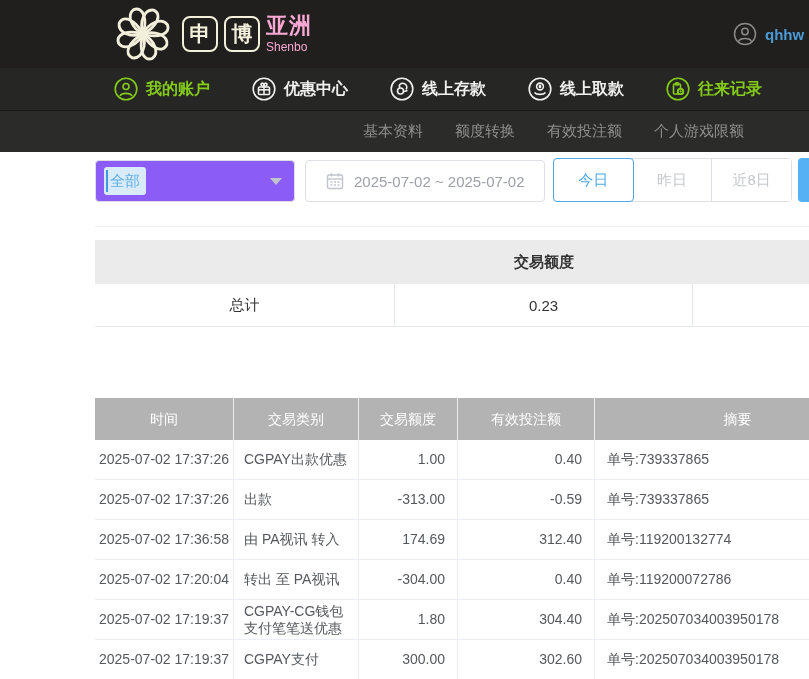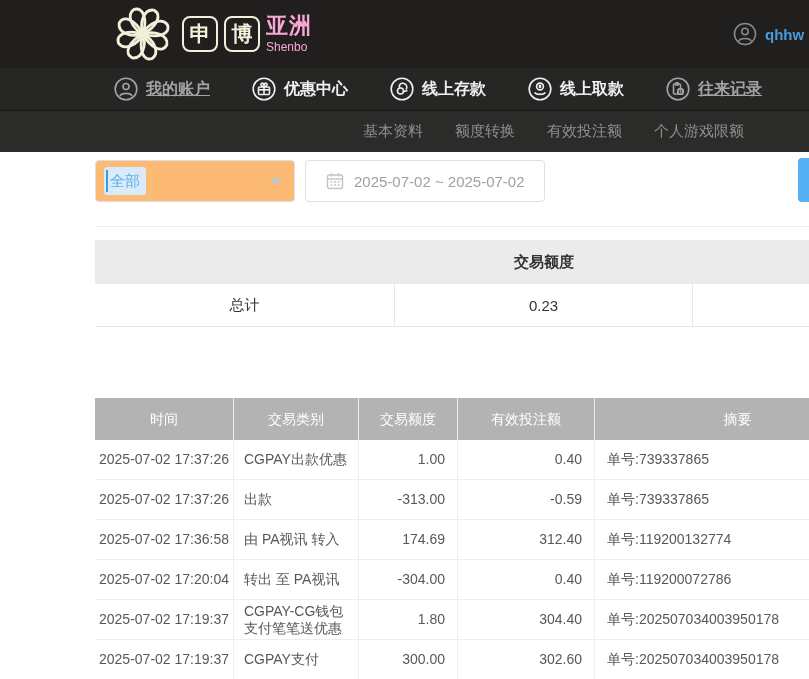--- a/index.html
+++ b/index.html
@@ -24,30 +24,30 @@
   .logo-region .en { font-size:12px; margin-top:4px; }
   .user-box { position:absolute; left:733px; top:0; height:68px; display:flex; align-items:center; gap:8px; }
   .user-box svg { width:24px; height:24px; }
   .username { color:#4a9ad8; font-size:15px; font-weight:bold; white-space:nowrap; }
   
   .main-nav { position:absolute; top:68px; left:0; width:809px; height:42px; background:#262624;
     display:flex; align-items:center; padding-left:114px; gap:42px; }
   .nav-item { display:flex; align-items:center; gap:8px; color:#f0f0f0; font-size:16px; font-weight:bold;
     white-space:nowrap; cursor:pointer; }
   .nav-item svg { width:24px; height:24px; }
-  .nav-item.active { color:#a3a3a3;text-decoration:underline; }
+  .nav-item.active { color:#84cc16; }
   
   .sub-nav { position:absolute; top:110px; left:0; width:809px; height:42px; background:#2b2b29;
     border-top:1px solid #191918; display:flex; align-items:center; padding-left:363px; gap:32px; }
   .sub-item { color:#8f8f8f; font-size:15px; white-space:nowrap; cursor:pointer; }
   
   .filters { position:absolute; top:152px; left:0; width:809px; height:74px; background:#fff; }
   .section-divider { position:absolute; top:226px; left:95px; width:714px; height:1px; background:#ededed; }
   .type-select { position:absolute; left:95px; top:8px; width:200px; height:42px; border:1px solid #dcdfe6;
-    border-radius:4px; background:#fdba74; display:flex; align-items:center; padding-left:8px; cursor:pointer; }
+    border-radius:4px; background:#8b5cf6; display:flex; align-items:center; padding-left:8px; cursor:pointer; }
   .select-tag { display:flex; align-items:center; background:#d9ebf9; border-radius:3px; padding:3px 6px 3px 2px; }
   .select-caret { width:2px; height:22px; background:#3f9be0; margin-right:2px; }
   .select-tag span { color:#5fb0e8; font-size:15px; }
   .select-arrow { position:absolute; right:12px; top:17px; width:0; height:0;
     border-left:6px solid transparent; border-right:6px solid transparent; border-top:7px solid #c0c4cc; }
   .date-field { position:absolute; left:305px; top:8px; width:240px; height:42px; border:1px solid #dcdfe6;
     border-radius:4px; background:#fff; display:flex; align-items:center; padding-left:20px; gap:10px; cursor:text; }
   .date-field svg { width:18px; height:18px; }
   .date-text { color:#9da0a6; font-size:15px; white-space:nowrap; }
   .quick-group { position:absolute; left:553px; top:6px; width:239px; height:44px; border:1px solid #dcdfe6;
@@ -206,20 +206,25 @@
         <line x1="12.5" y1="1.2" x2="12.5" y2="4.5"></line>
       <line x1="4.5" y1="10" x2="6.5" y2="10"></line>
         <line x1="8" y1="10" x2="10" y2="10"></line>
         <line x1="11.5" y1="10" x2="13.5" y2="10"></line>
       <line x1="4.5" y1="13" x2="6.5" y2="13"></line>
         <line x1="8" y1="13" x2="10" y2="13"></line>
         <line x1="11.5" y1="13" x2="13.5" y2="13"></line>
     </svg>
     <span class="date-text">2025-07-02 ~ 2025-07-02</span>
   </div>
+  <div class="quick-group">
+    <div class="quick-btn active">今日</div>
+    <div class="quick-btn">昨日</div>
+    <div class="quick-btn">近8日</div>
+  </div>
   <button class="search-btn"></button>
 </div>
 <div class="section-divider"></div>
 
 <div class="summary">
   <div class="summary-head">
     <span>交易额度</span>
   </div>
   <div class="summary-row">
     <div class="summary-cell sc0">总计</div>

